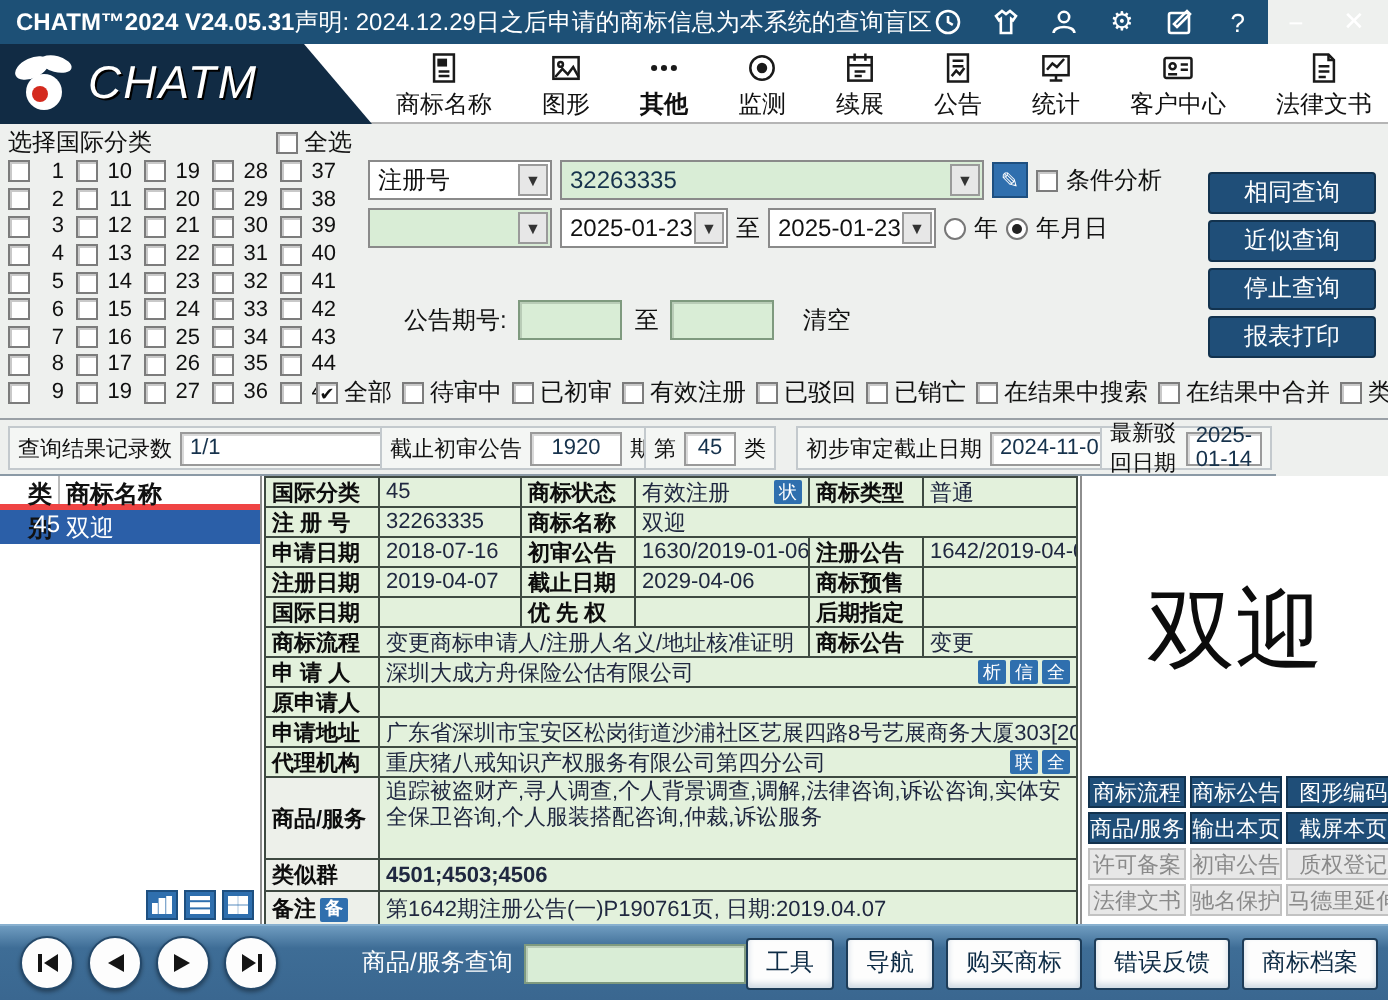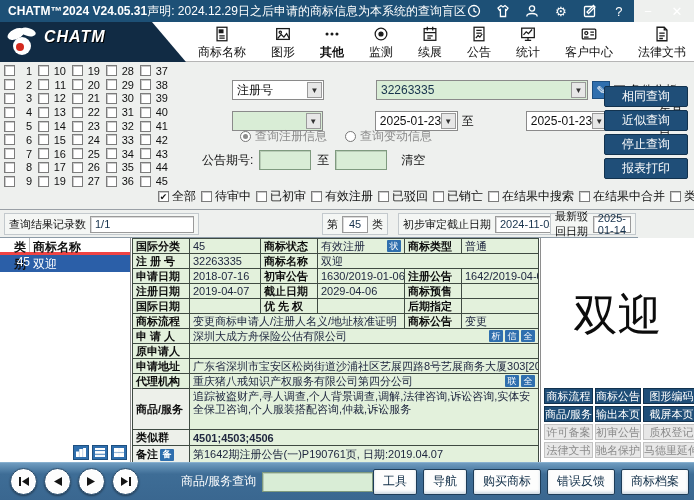--- a/index.html
+++ b/index.html
@@ -16,22 +16,22 @@
   .tb-icons { display:flex; align-items:center; gap:13px; padding-right:10px; }
   .tb-ic { width:16px; height:16px; display:flex; align-items:center; justify-content:center;
            color:#fff; font-size:13px; cursor:pointer; }
   .tb-ic svg { stroke:#fff; fill:none; stroke-width:1.3; }
 
   
   #header { left:0; top:22px; width:694px; height:40px; background:#fff; border-bottom:1px solid #b5b5b5; }
   #logo { position:absolute; left:0; top:0; width:186px; height:40px; background:#112b44;
           clip-path:polygon(0 0,152px 0,186px 100%,0 100%); }
   .logo-rabbit { position:absolute; left:6px; top:4px; width:34px; height:32px; }
-  .logo-text { position:absolute; left:44px; top:6px; color:#fff; font-weight:bold; font-style:italic;
-               font-size:16px; letter-spacing:1px; text-shadow:1px 1px 0 #000; }
+  .logo-text { position:absolute; left:44px; top:6px; color:#fff; font-weight:normal; font-style:italic;
+               font-size:23px; letter-spacing:1px; text-shadow:1px 1px 0 #000; }
   #tabs { position:absolute; left:190px; top:0; right:0; height:40px; display:flex;
           justify-content:space-between; align-items:center; padding:0 6px; }
   .tab { display:flex; flex-direction:column; align-items:center; gap:1px; cursor:pointer; position:relative; padding:2px 2px 0 2px; }
   .tab svg { width:18px; height:18px; stroke:#1a1a1a; fill:none; stroke-width:1.4; }
   .tab-label { font-size:12px; color:#111; white-space:nowrap; }
   .tab.active .tab-label { font-weight:bold; }
   .tab.active::after { content:""; position:absolute; left:-4px; right:-4px; bottom:-5px; height:3px; background:#222; }
 
   
   #query-panel { left:0; top:62px; width:694px; height:148px; background:#eef0ee; border-bottom:1px solid #9aa0a6; }
@@ -43,21 +43,21 @@
   .cs-row { display:flex; height:13.8px; align-items:center; }
   .cs-cell { display:flex; align-items:center; width:34px; }
   .cs-num { font-size:11px; width:17px; text-align:right; }
   .cb { width:11px; height:11px; background:#fff; border:1px solid #7c7c7c;
         box-shadow:inset 1px 1px 0 #c9c9c9; display:inline-flex; align-items:center; justify-content:center;
         font-size:10px; line-height:10px; color:#111; flex:none; cursor:pointer; }
   .cb.checked::before { content:"✔"; font-size:9px; }
 
   .gfield { background:#d9edd6; border:1px solid #7f9a7f; box-shadow:inset 1px 1px 0 #b9ccb7; height:20px; }
   .combo { position:relative; display:flex; align-items:center; background:#fff; border:1px solid #8a8a8a;
-           height:20px; font-size:12px; padding:0 0 0 4px;margin-left:48px; }
+           height:20px; font-size:12px; padding:0 0 0 4px; }
   .combo .dd { position:absolute; right:1px; top:1px; bottom:1px; width:15px; background:#e7e7e7;
                border:1px solid #9a9a9a; display:flex; align-items:center; justify-content:center;
                font-size:8px; color:#333; cursor:pointer; }
   .combo.green { background:#d9edd6; }
 
   #qrow1 { position:absolute; left:184px; top:18px; display:flex; align-items:center; gap:4px; }
   #qrow2 { position:absolute; left:184px; top:42px; display:flex; align-items:center; gap:4px; }
   #qrow3 { position:absolute; left:240px; top:66px; display:flex; align-items:center; gap:18px; color:#8b8b8b; }
   #qrow4 { position:absolute; left:202px; top:88px; display:flex; align-items:center; gap:6px; }
 
@@ -254,20 +254,27 @@
           <path d="M4.5 2.5h8l3 3v12h-11z"></path>
           <path d="M12.5 2.5v3h3M7 9h6M7 12h6M7 15h4"></path>
         </svg>
       <span class="tab-label">法律文书</span>
     </div>
   </div>
 </div>
 
 <div id="query-panel" class="abs">
   <div id="class-box">
+    <div class="cs-head">
+      <span class="cs-title">选择国际分类</span>
+      <span class="cs-all">
+        <span class="cb"></span>
+        <span>全选</span>
+      </span>
+    </div>
     <div>
         <div class="cs-row">
           <span class="cs-cell">
             <span class="cb"></span>
             <span class="cs-num">1</span>
           </span>
           <span class="cs-cell">
             <span class="cb"></span>
             <span class="cs-num">10</span>
           </span>
@@ -496,30 +503,20 @@
     <span class="rlab">
       <span class="radio"></span>
       <span>年</span>
     </span>
     <span class="rlab">
       <span class="radio sel"></span>
       <span>年月日</span>
     </span>
   </div>
 
-  <div id="qrow3">
-    <span class="rlab">
-      <span class="radio gray sel"></span>
-      <span>查询注册信息</span>
-    </span>
-    <span class="rlab">
-      <span class="radio gray"></span>
-      <span>查询变动信息</span>
-    </span>
-  </div>
 
   <div id="qrow4">
     <span>公告期号:</span>
     <span class="gfield" style="width:52px"></span>
     <span>至</span>
     <span class="gfield" style="width:52px"></span>
     <span style="margin-left:8px">清空</span>
   </div>
 
   <div id="side-btns">
@@ -565,20 +562,25 @@
         <span class="cb"></span>
         <span>类似群组</span>
       </span>
     </div>
 </div>
 
 <div id="summary" class="abs">
   <div class="sgroup" style="left:4px">
     <span>查询结果记录数</span>
     <span class="sfield" style="width:104px">1/1</span>
+  </div>
+  <div class="sgroup" style="left:190px">
+    <span>截止初审公告</span>
+    <span class="sfield" style="width:46px;justify-content:center">1920</span>
+    <span>期</span>
   </div>
   <div class="sgroup" style="left:322px">
     <span>第</span>
     <span class="sfield" style="width:26px;justify-content:center">45</span>
     <span>类</span>
   </div>
   <div class="sgroup" style="left:398px">
     <span>初步审定截止日期</span>
     <span class="sfield" style="width:74px">2024-11-05</span>
   </div>

